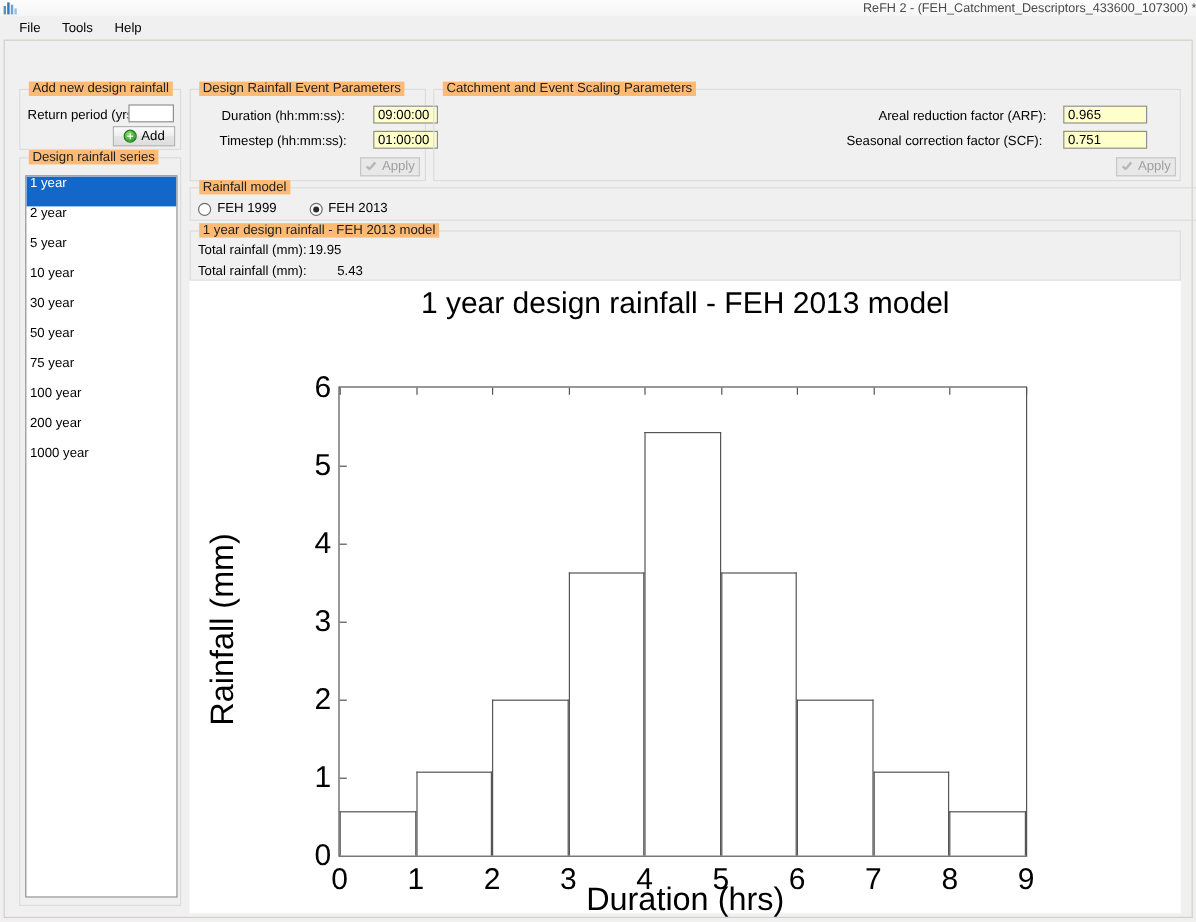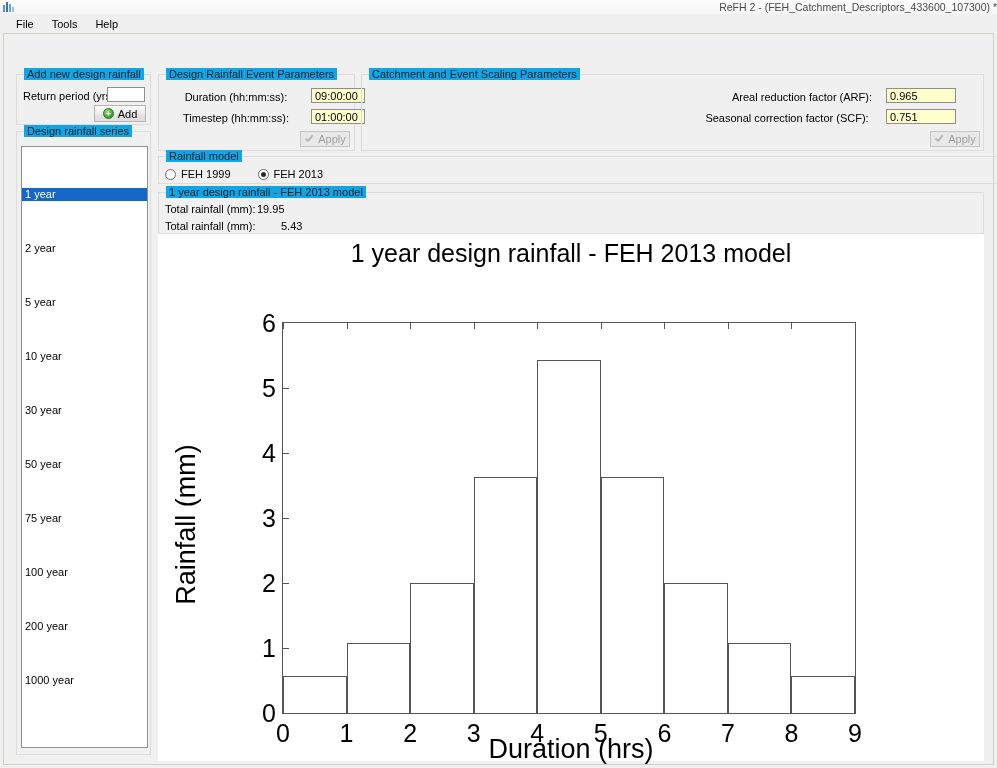--- a/index.html
+++ b/index.html
@@ -57,21 +57,21 @@
   }
   
   .group {
     position: absolute;
     border: 1px solid #dcdcdc;
     background: transparent;
     box-sizing: border-box;
   }
   .group > .legend {
     position: absolute; top: -7px; left: 7px;
-    background: #0ea5e9; padding: 0 3px;
+    background: #fdba74; padding: 0 3px;
     font-size: 11px; color: #222; white-space: nowrap;
   }
   
   .grp-add { left: 12px; top: 40px; width: 135px; height: 51px; }
   .lbl-return {
     position: absolute; left: 6px; top: 15px; font-size: 11px;
   }
   .inp-return {
     position: absolute; left: 90px; top: 12px; width: 38px; height: 15px;
     border: 1px solid #8f8f8f; background: #fff; box-sizing: border-box;
@@ -100,22 +100,22 @@
   }
   .ico-plus:before { left:2px; top:4px; width:5px; height:1px; }
   .ico-plus:after  { left:4px; top:2px; width:1px; height:5px; }
   .grp-series { left: 12px; top: 97px; width: 135px; height: 624px; }
   .listbox {
     position: absolute; left: 4px; top: 14px; width: 127px; height: 602px;
     background: #fff; border: 1px solid #8f8f8f; box-sizing: border-box;
     overflow: hidden;
   }
   .list-item {
-    font-size: 11px; padding: 0 1px 0 3px; height: 13px; line-height: 13px;
-    white-space: nowrap; color: #000; margin-top: 41px;
+    font-size: 11px; padding: 0 1px 12px 3px; height: 13px; line-height: 13px;
+    white-space: nowrap; color: #000;
   }
   .list-item.selected { background: #1267c8; color: #fff; }
   
   .grp-event { left: 154px; top: 40px; width: 197px; height: 77px; }
   .row-lbl { position: absolute; font-size: 11px; text-align: center; }
   .inp-yellow {
     position: absolute; height: 15px;
     border: 1px solid #8f8f8f; background: #ffffcc; box-sizing: border-box;
     font-family: "Liberation Sans", sans-serif; font-size: 11px;
     padding: 0 3px; color: #000; line-height: 13px;

